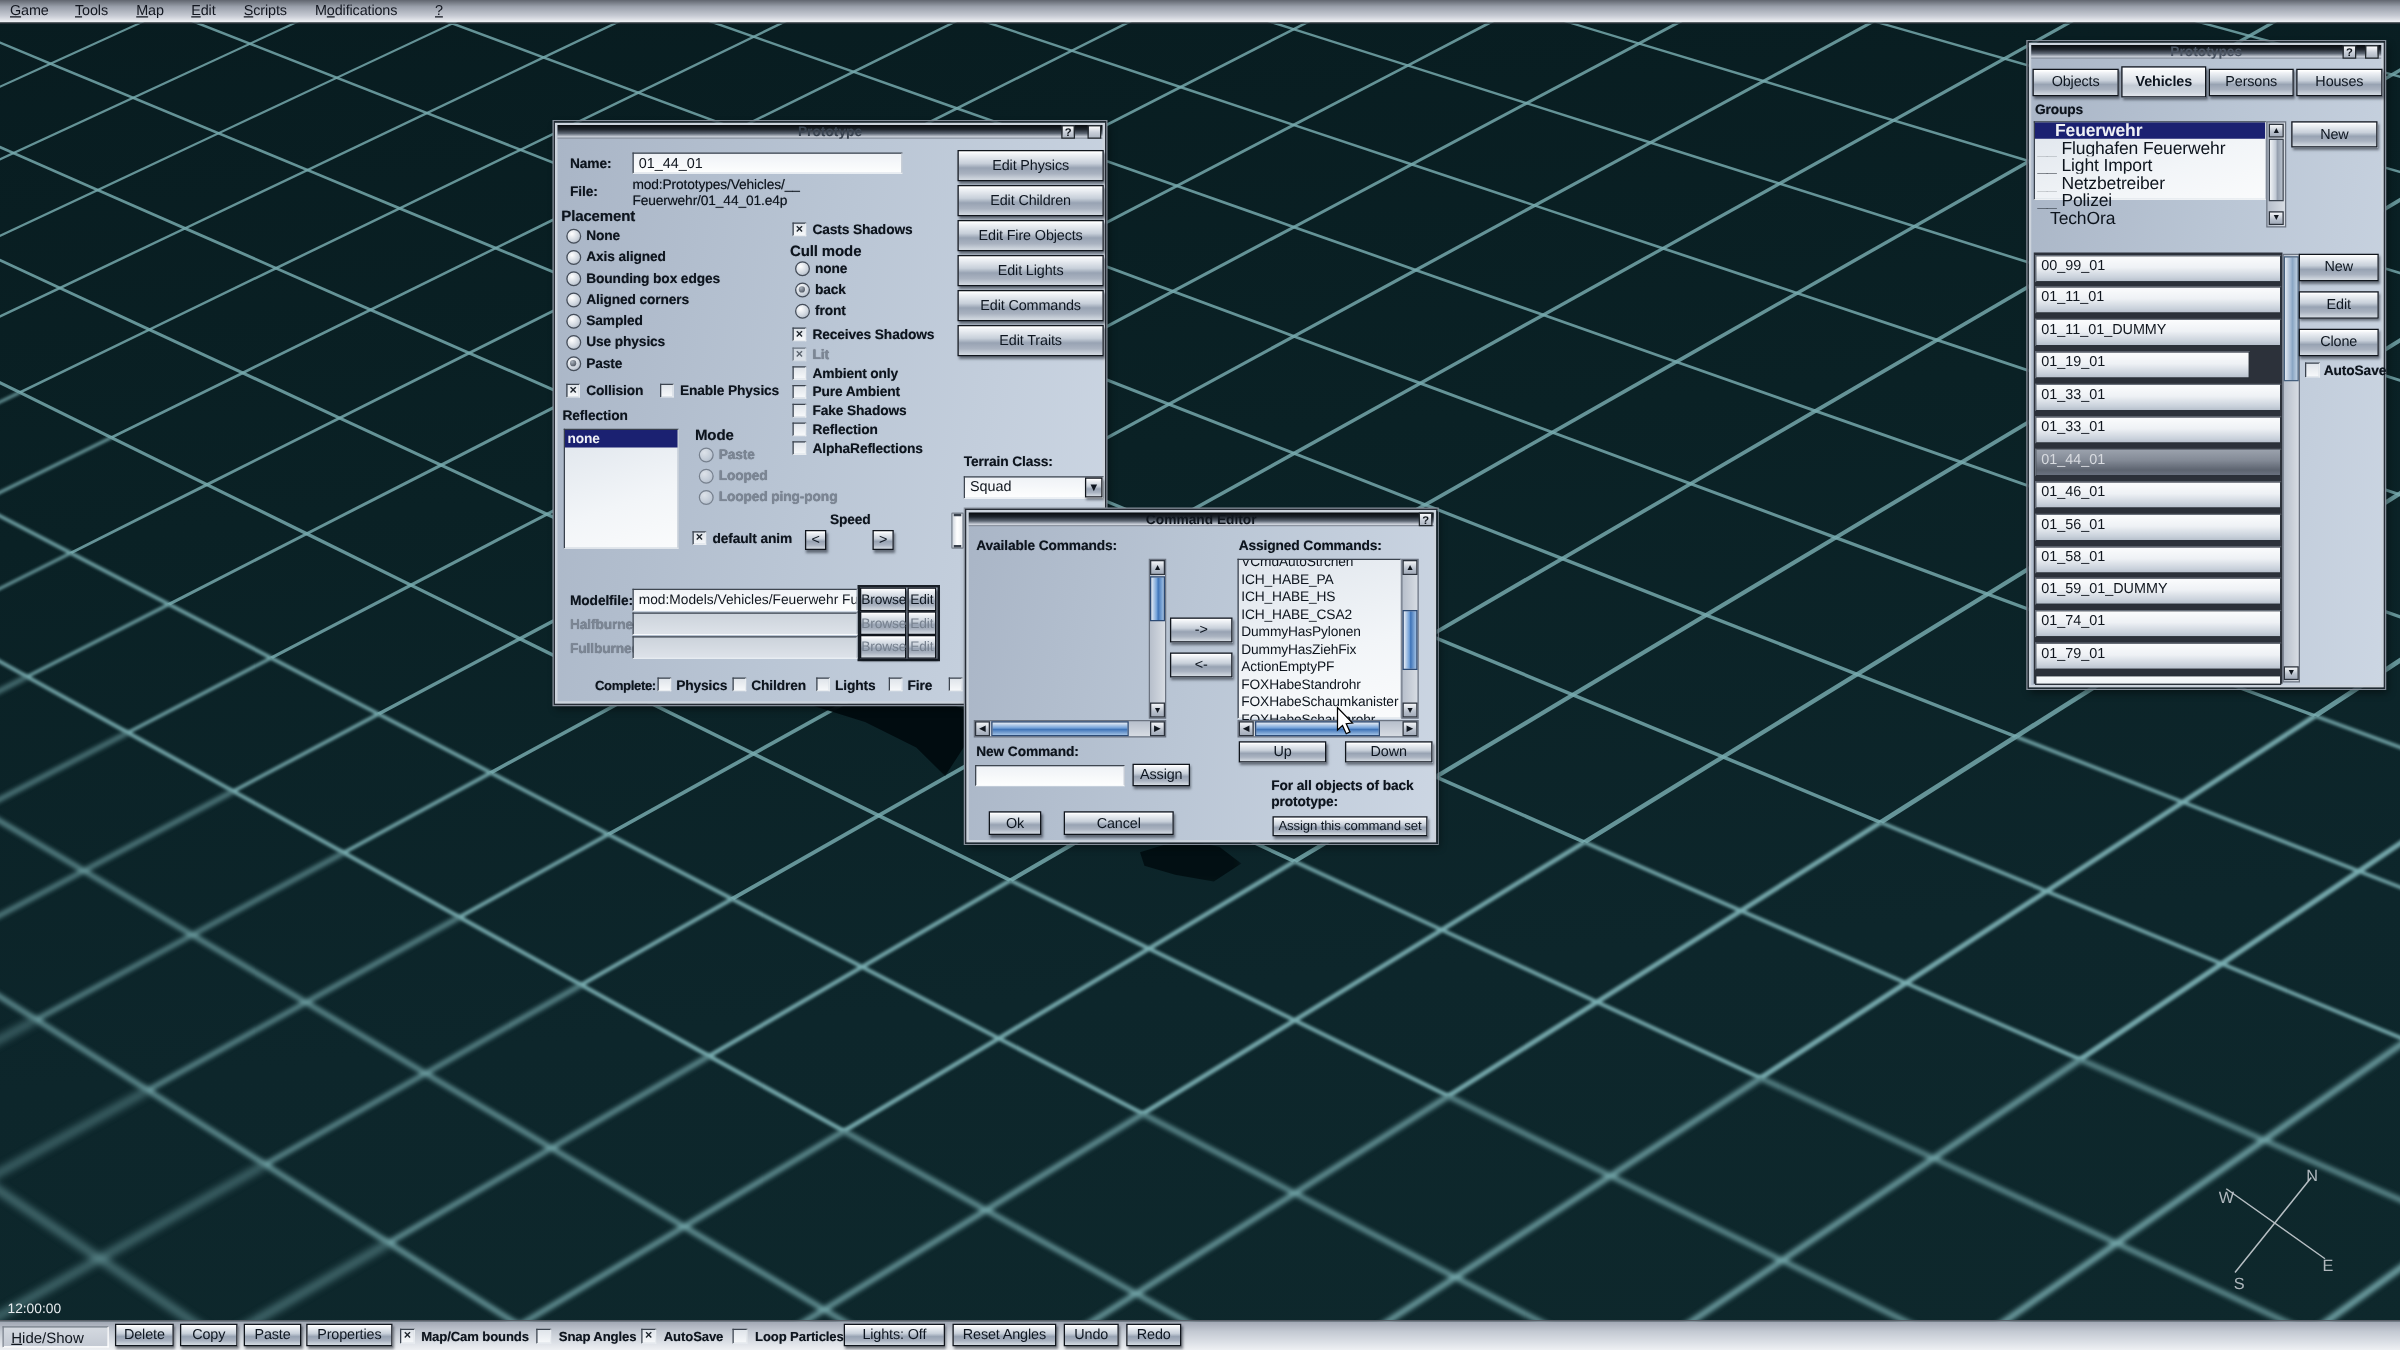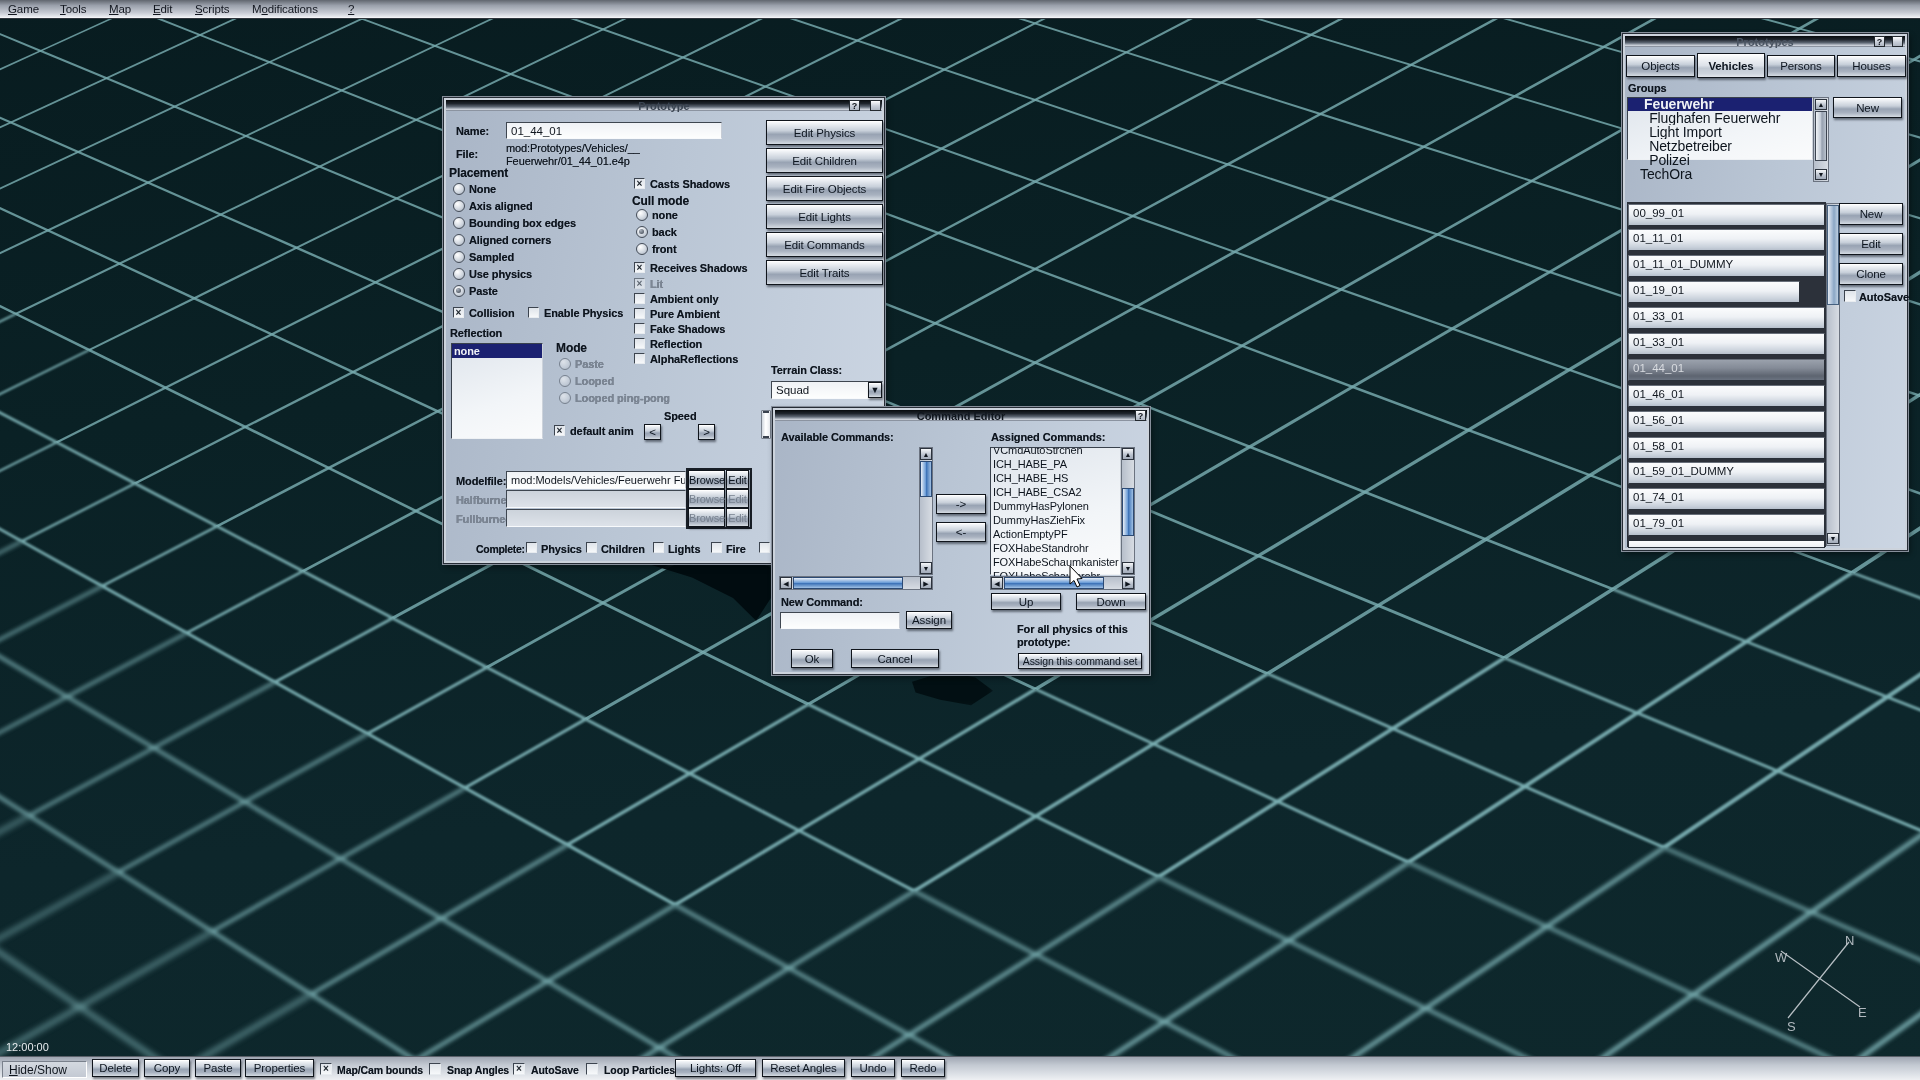--- a/index.html
+++ b/index.html
@@ -725,21 +725,21 @@
   <div class="thumbh" style="left:13px;width:100px"></div>
   <div class="sba" style="right:0;top:0;width:12px;height:12px;font-size:7px;line-height:11px">▶</div>
  </div>
  <div class="btn" style="left:218px;top:185px;width:70px;height:17px;line-height:16px">Up</div>
  <div class="btn" style="left:303px;top:185px;width:70px;height:17px;line-height:16px">Down</div>
  <div class="lbl" style="left:8px;top:188px">New Command:</div>
  <div class="tf" style="left:7px;top:204px;width:120px;height:17px"></div>
  <div class="btn" style="left:133px;top:203px;width:46px;height:18px;line-height:17px">Assign</div>
  <div class="btn" style="left:18px;top:241px;width:42px;height:19px;line-height:18px">Ok</div>
  <div class="btn" style="left:78px;top:241px;width:88px;height:19px;line-height:18px">Cancel</div>
- <div class="lbl" style="left:244px;top:215px">For all physics of this</div>
+ <div class="lbl" style="left:244px;top:215px">For all objects of back</div>
  <div class="lbl" style="left:244px;top:228px">prototype:</div>
  <div class="btn" style="left:245px;top:245px;width:124px;height:16px;line-height:15px;font-size:10.5px">Assign this command set</div>
 </div>
 
 <svg class="abs" style="left:1068px;top:565px" width="20" height="26" viewBox="0 0 20 26">
  <path d="M2,1 L2,19 L6,15.5 L9,22 L12,20.5 L9,14 L14,13.5 Z" fill="#fff" stroke="#000" stroke-width="1"></path>
 </svg>
 
 <div class="win" style="left:1622px;top:33px;width:286px;height:518px">
  <div class="tbar" style="color:#4b5563">Prototypes</div>

